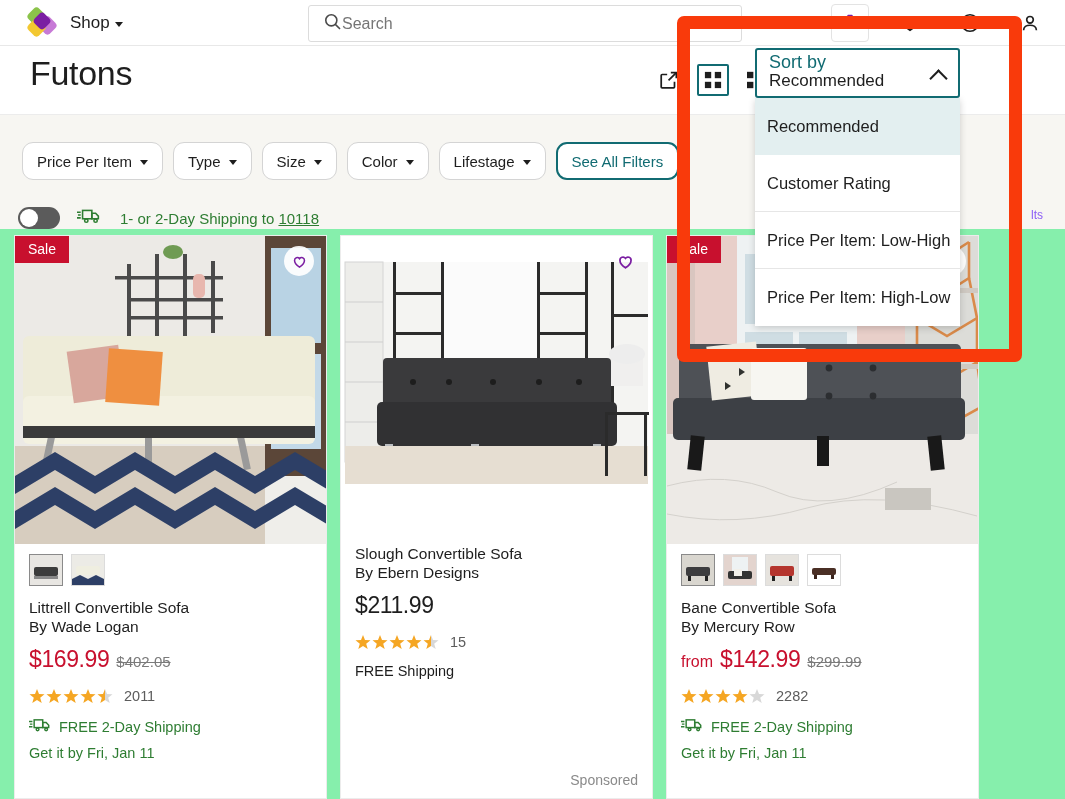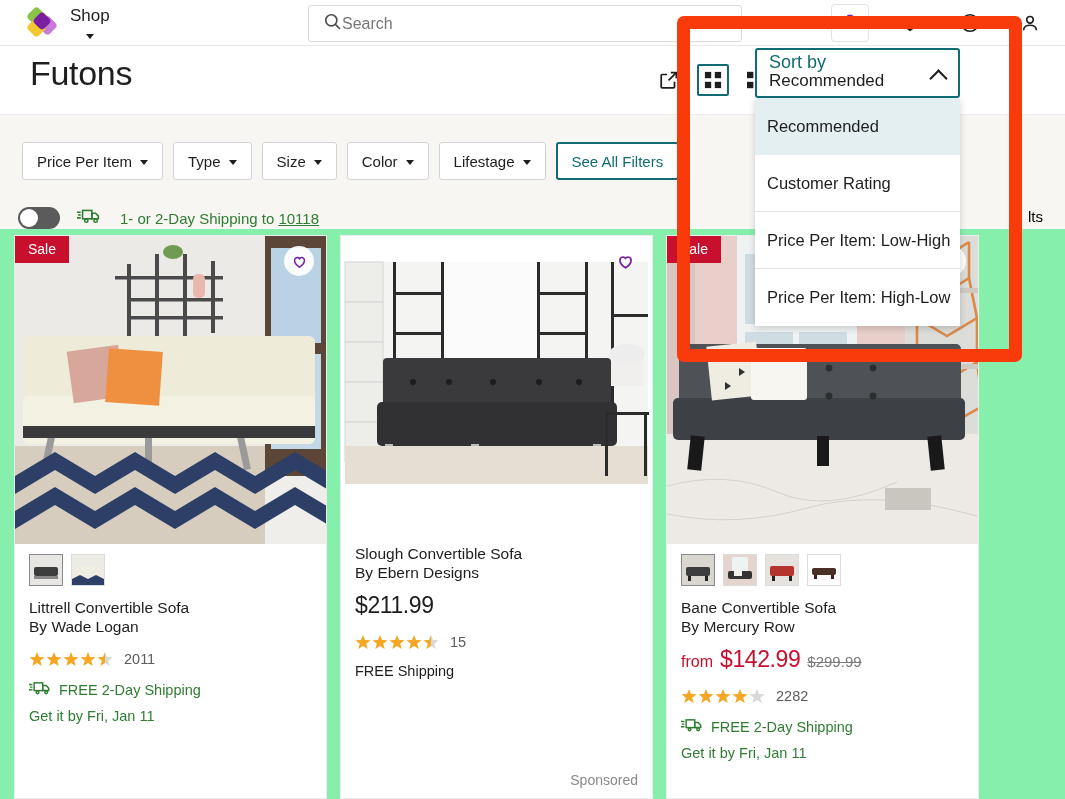--- a/index.html
+++ b/index.html
@@ -19,21 +19,20 @@
   }
   .logo { margin-left:28px; width:28px; height:28px; position:relative; }
   .logo i { position:absolute; width:15px; height:15px; border-radius:4px; }
   .logo .p1 { background:#8bc34a; left:1px; top:0px; transform:rotate(45deg); }
   .logo .p2 { background:#c77ad6; left:12px; top:9px; transform:rotate(45deg); }
   .logo .p3 { background:#f3c831; left:1px; top:11px; transform:rotate(45deg); }
   .logo .p4 { background:#7b1fa2; left:7px; top:5px; transform:rotate(45deg); width:14px; height:14px;}
   .shoplink {
     margin-left:14px; font-size:17px; color:#1e1e1e; display:flex; align-items:center; gap:5px;
     cursor:pointer;
-    flex-direction:column;
   }
   .caret-d {
     width:0;height:0;border-left:4.5px solid transparent;border-right:4.5px solid transparent;
     border-top:5px solid #1e1e1e; margin-top:3px;
   }
   .searchbox {
     position:absolute; left:308px; top:5px; width:434px; height:37px;
     border:1px solid #dcdcdc; border-radius:3px; display:flex; align-items:center;
     background:#fff;
   }
@@ -56,37 +55,37 @@
   .vicon { width:32px; height:32px; display:flex; align-items:center; justify-content:center; cursor:pointer;}
   .vicon.sel { border:2px solid #116b72; border-radius:2px; }
 
   
   .filterwrap {
     position:absolute; left:0; top:114px; width:1065px; height:115px;
     background:#f7f6f2; border-top:1px solid #ececec;
   }
   .chips { position:absolute; left:22px; top:27px; display:flex; gap:10px; align-items:center; }
   .chip {
-    height:38px; padding:16px 14px; border:1px solid #d4d4d4; border-radius:3px; background:#fff;
+    height:38px; padding:16px 14px; border:1px solid #d4d4d4; border-radius:11px; background:#fff;
     display:flex; align-items:center; gap:8px; font-size:15px; color:#1e1e1e; cursor:pointer;
   }
   .chip .caret-d { border-top-color:#1e1e1e; }
   .chip.outline { border:2px solid #116b72; color:#116b72; }
   .shiprow { position:absolute; left:18px; top:92px; display:flex; align-items:center; gap:17px; }
   .toggle {
     width:42px; height:22px; border-radius:12px; background:#5b5b5b; position:relative; cursor:pointer;
   }
   .toggle::after {
     content:""; position:absolute; left:2px; top:2px; width:18px; height:18px; border-radius:50%;
     background:#fff;
   }
   .shiptxt { font-size:15px; color:#2e7d32; }
   .shiptxt a { color:#2e7d32; text-decoration:underline; }
   .resultstxt {
-    position:absolute; right:22px; top:93px; font-size:15px; color:#000000;
+    position:absolute; right:22px; top:93px; font-size:12px; color:#8b5cf6;
   }
 
   
   .grid {
     position:absolute; left:0; top:229px; width:1065px; height:570px; background:#86efac;
     display:flex; gap:13px; padding:6px 14px 0 14px;
   }
   .card {
     width:313px; background:#fff; border:1px solid #ececec; position:relative; overflow:hidden;
   }
@@ -336,20 +335,24 @@
           <svg width="32" height="30" viewBox="0 0 32 30">
               <rect width="32" height="30" fill="#ecebe6"></rect>
               <rect x="4" y="11" width="24" height="9" rx="2" fill="#efeee0"></rect>
               <path d="M0 24 l8-4 l8 4 l8-4 l8 4 v6 H0z" fill="#2d3f66"></path>
             </svg>
         </div>
       </div>
       <div class="info">
         <div class="pname">Littrell Convertible Sofa</div>
         <div class="pbrand">By Wade Logan</div>
+        <div class="pricerow">
+          <span class="price">$169.99</span>
+          <span class="strike">$402.05</span>
+        </div>
         <div class="ratingrow">
           <span class="stars">
             <svg width="88" height="16" viewBox="0 0 88 16">
               <defs>
                   <linearGradient id="h1">
                     <stop offset="50%" stop-color="#f5a623"></stop>
                     <stop offset="50%" stop-color="#d8d8d8"></stop>
                   </linearGradient>
                 </defs>
               <g>

